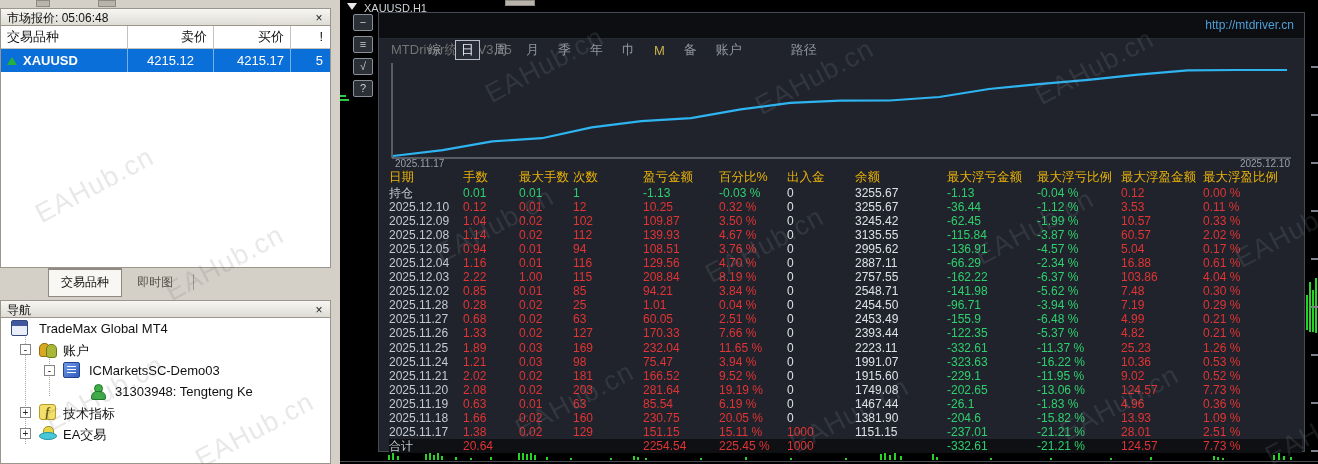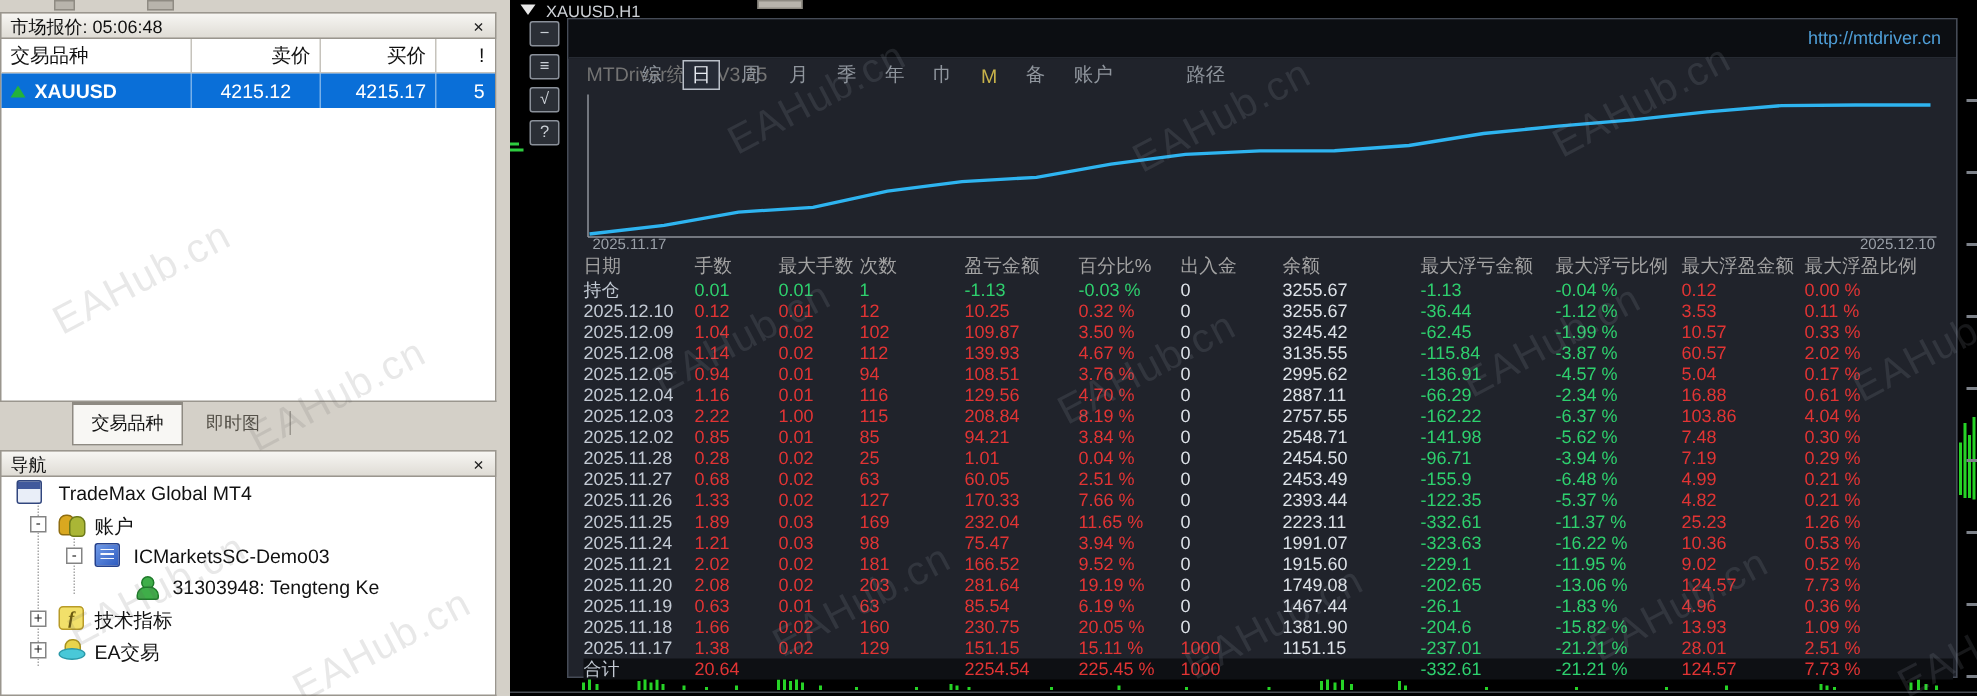--- a/index.html
+++ b/index.html
@@ -94,21 +94,21 @@
   .menu-item.accent{color:#c7b24a;}
   .menu-item.gap{margin-left:30px;}
   #p-chart{position:absolute;left:0;top:46px;width:925px;height:110px;}
   #p-chart svg{position:absolute;left:0;top:0;}
   .xlab{position:absolute;bottom:0;font-size:10px;color:#9aa0a8;}
   #xlab-left{left:16px;} #xlab-right{right:14px;}
   
   #p-table{position:absolute;left:10px;top:156px;right:2px;}
   .trow,#thead-row{display:flex;height:14.05px;line-height:14.05px;white-space:nowrap;}
   #thead-row{height:17px;line-height:17px;}
-  .hcell{font-size:12.5px;color:#a3a3a3;overflow:visible;}
+  .hcell{font-size:12.5px;color:#eab308;overflow:visible;}
   .cell{font-size:12px;overflow:visible;}
   .hcell,.cell{flex:0 0 auto;box-sizing:border-box;}
   .col0{width:74px}.col1{width:56px}.col2{width:54px}.col3{width:70px}.col4{width:76px}
   .col5{width:68px}.col6{width:68px}.col7{width:92px}.col8{width:90px}.col9{width:84px}
   .col10{width:82px}.col11{width:86px}
   .c-r{color:#e13434}.c-g{color:#2ed06e}.c-w{color:#dde2e8}.c-d{color:#c3cad4}
   .trow.total{background:#0e1014;}
 
   
   .wm{position:absolute;font-size:27px;letter-spacing:1px;white-space:nowrap;

